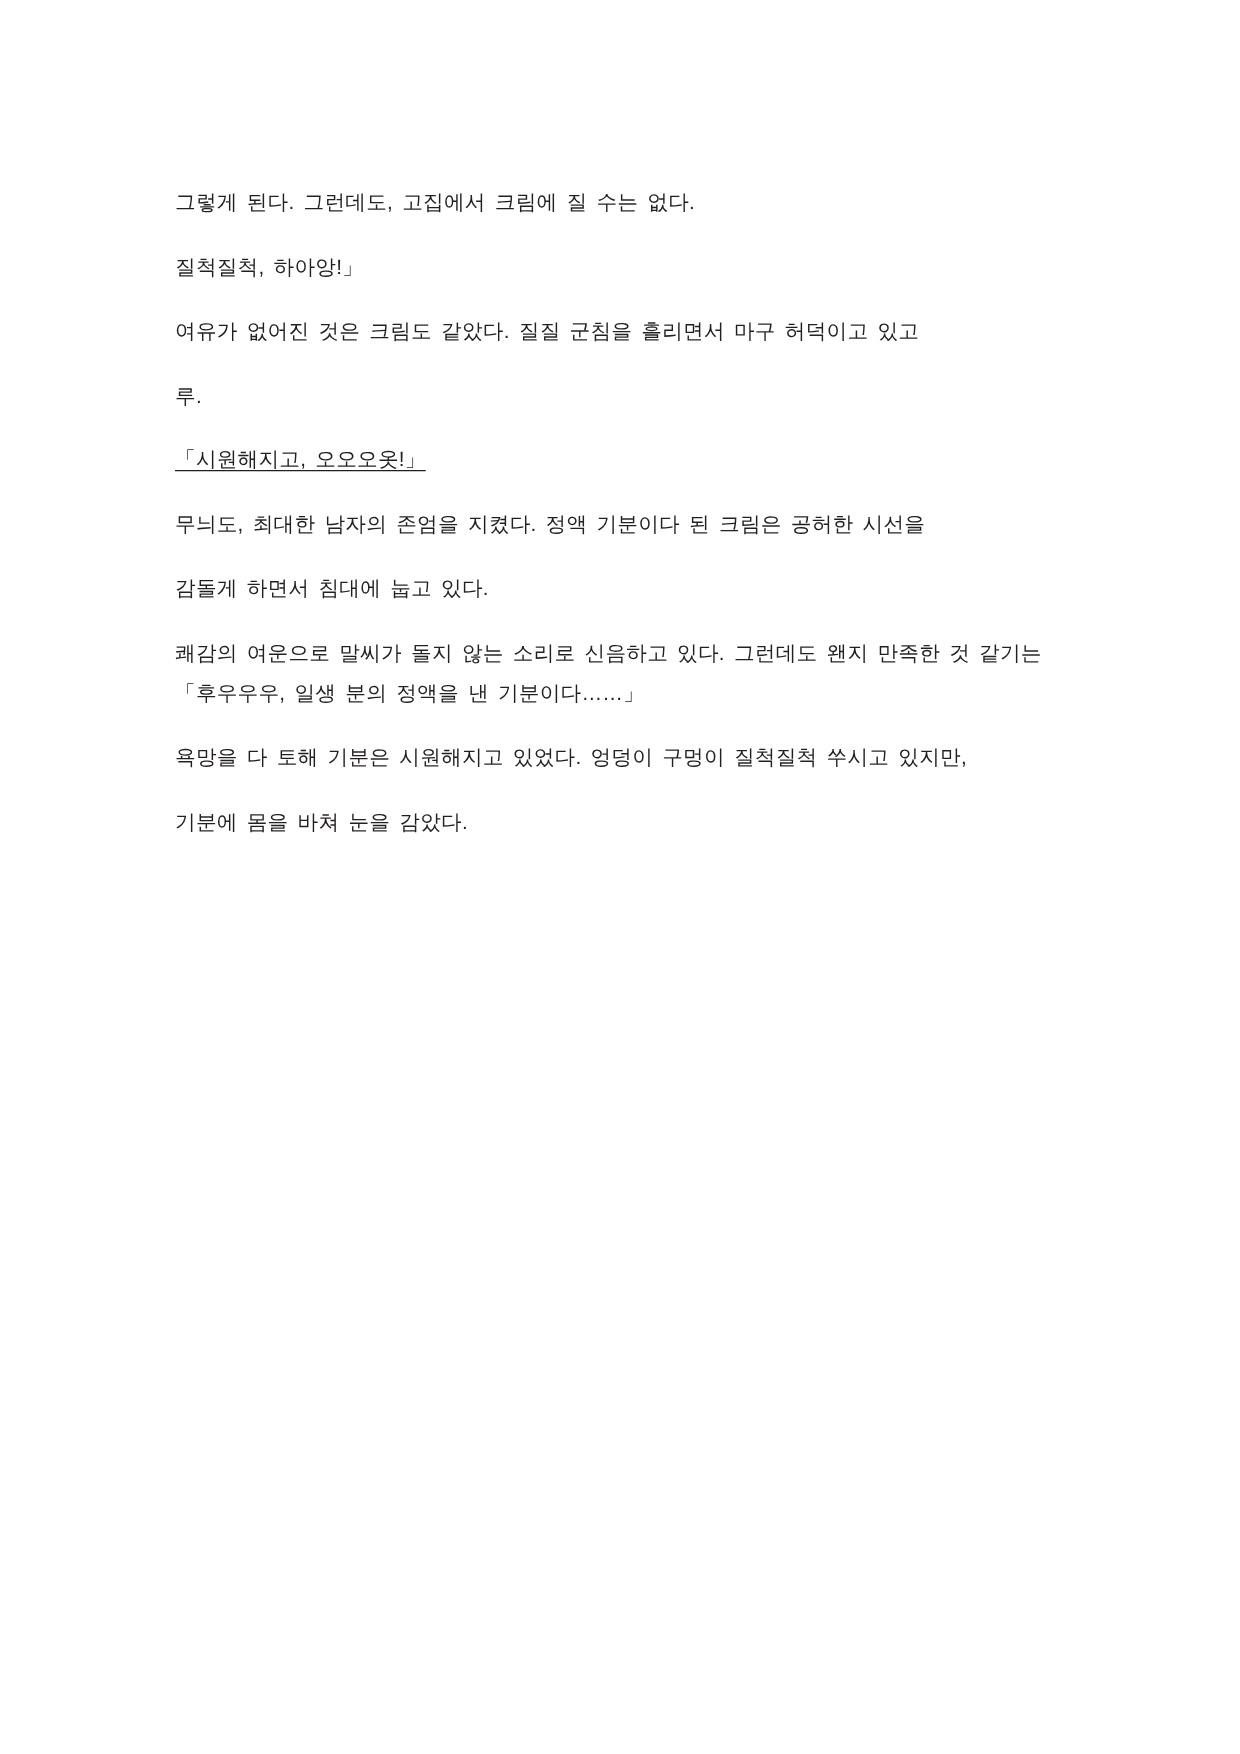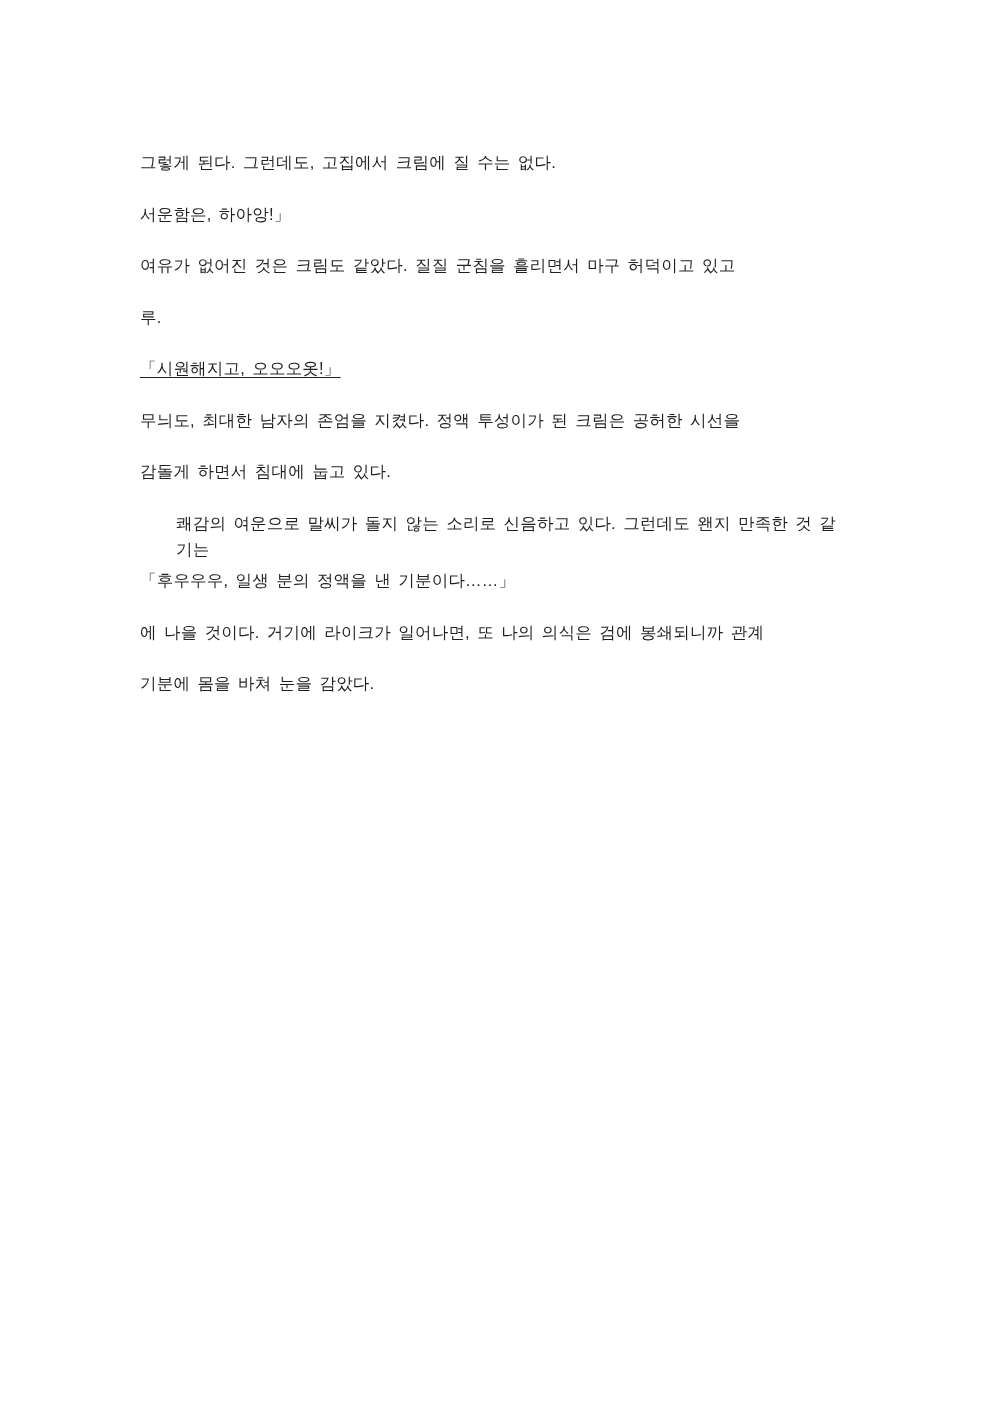--- a/index.html
+++ b/index.html
@@ -28,37 +28,36 @@
     font-size: 16.5px;
     line-height: 1.55;
     letter-spacing: 0.2px;
     margin: 0 0 26px 0;
     word-spacing: 2.5px;
     color: #231f20;
     white-space: pre-wrap;
   }
   .para.tight {
     margin-bottom: 6px;
-    margin-left: 36px;
   }
   .para.underline {
     text-decoration: underline;
     text-underline-offset: 3px;
   }
 </style>
 </head>
 <body>
 
 <div class="page">
   <div class="doc-body">
     <p class="para">그렇게 된다. 그런데도, 고집에서 크림에 질 수는 없다.</p>
-    <p class="para">서운함은, 하아앙!」</p>
+    <p class="para">질척질척, 하아앙!」</p>
     <p class="para">여유가 없어진 것은 크림도 같았다. 질질 군침을 흘리면서 마구 허덕이고 있고</p>
     <p class="para">루.</p>
     <p class="para underline">「시원해지고, 오오오옷!」</p>
-    <p class="para">무늬도, 최대한 남자의 존엄을 지켰다. 정액 투성이가 된 크림은 공허한 시선을</p>
+    <p class="para">무늬도, 최대한 남자의 존엄을 지켰다. 정액 기분이다 된 크림은 공허한 시선을</p>
     <p class="para">감돌게 하면서 침대에 눕고 있다.</p>
     <p class="para tight">쾌감의 여운으로 말씨가 돌지 않는 소리로 신음하고 있다. 그런데도 왠지 만족한 것 같기는</p>
     <p class="para">「후우우우, 일생 분의 정액을 낸 기분이다……」</p>
-    <p class="para">에 나을 것이다. 거기에 라이크가 일어나면, 또 나의 의식은 검에 봉쇄되니까 관계</p>
+    <p class="para">욕망을 다 토해 기분은 시원해지고 있었다. 엉덩이 구멍이 질척질척 쑤시고 있지만,</p>
     <p class="para">기분에 몸을 바쳐 눈을 감았다.</p>
   </div>
 </div>
 
 </body></html>

